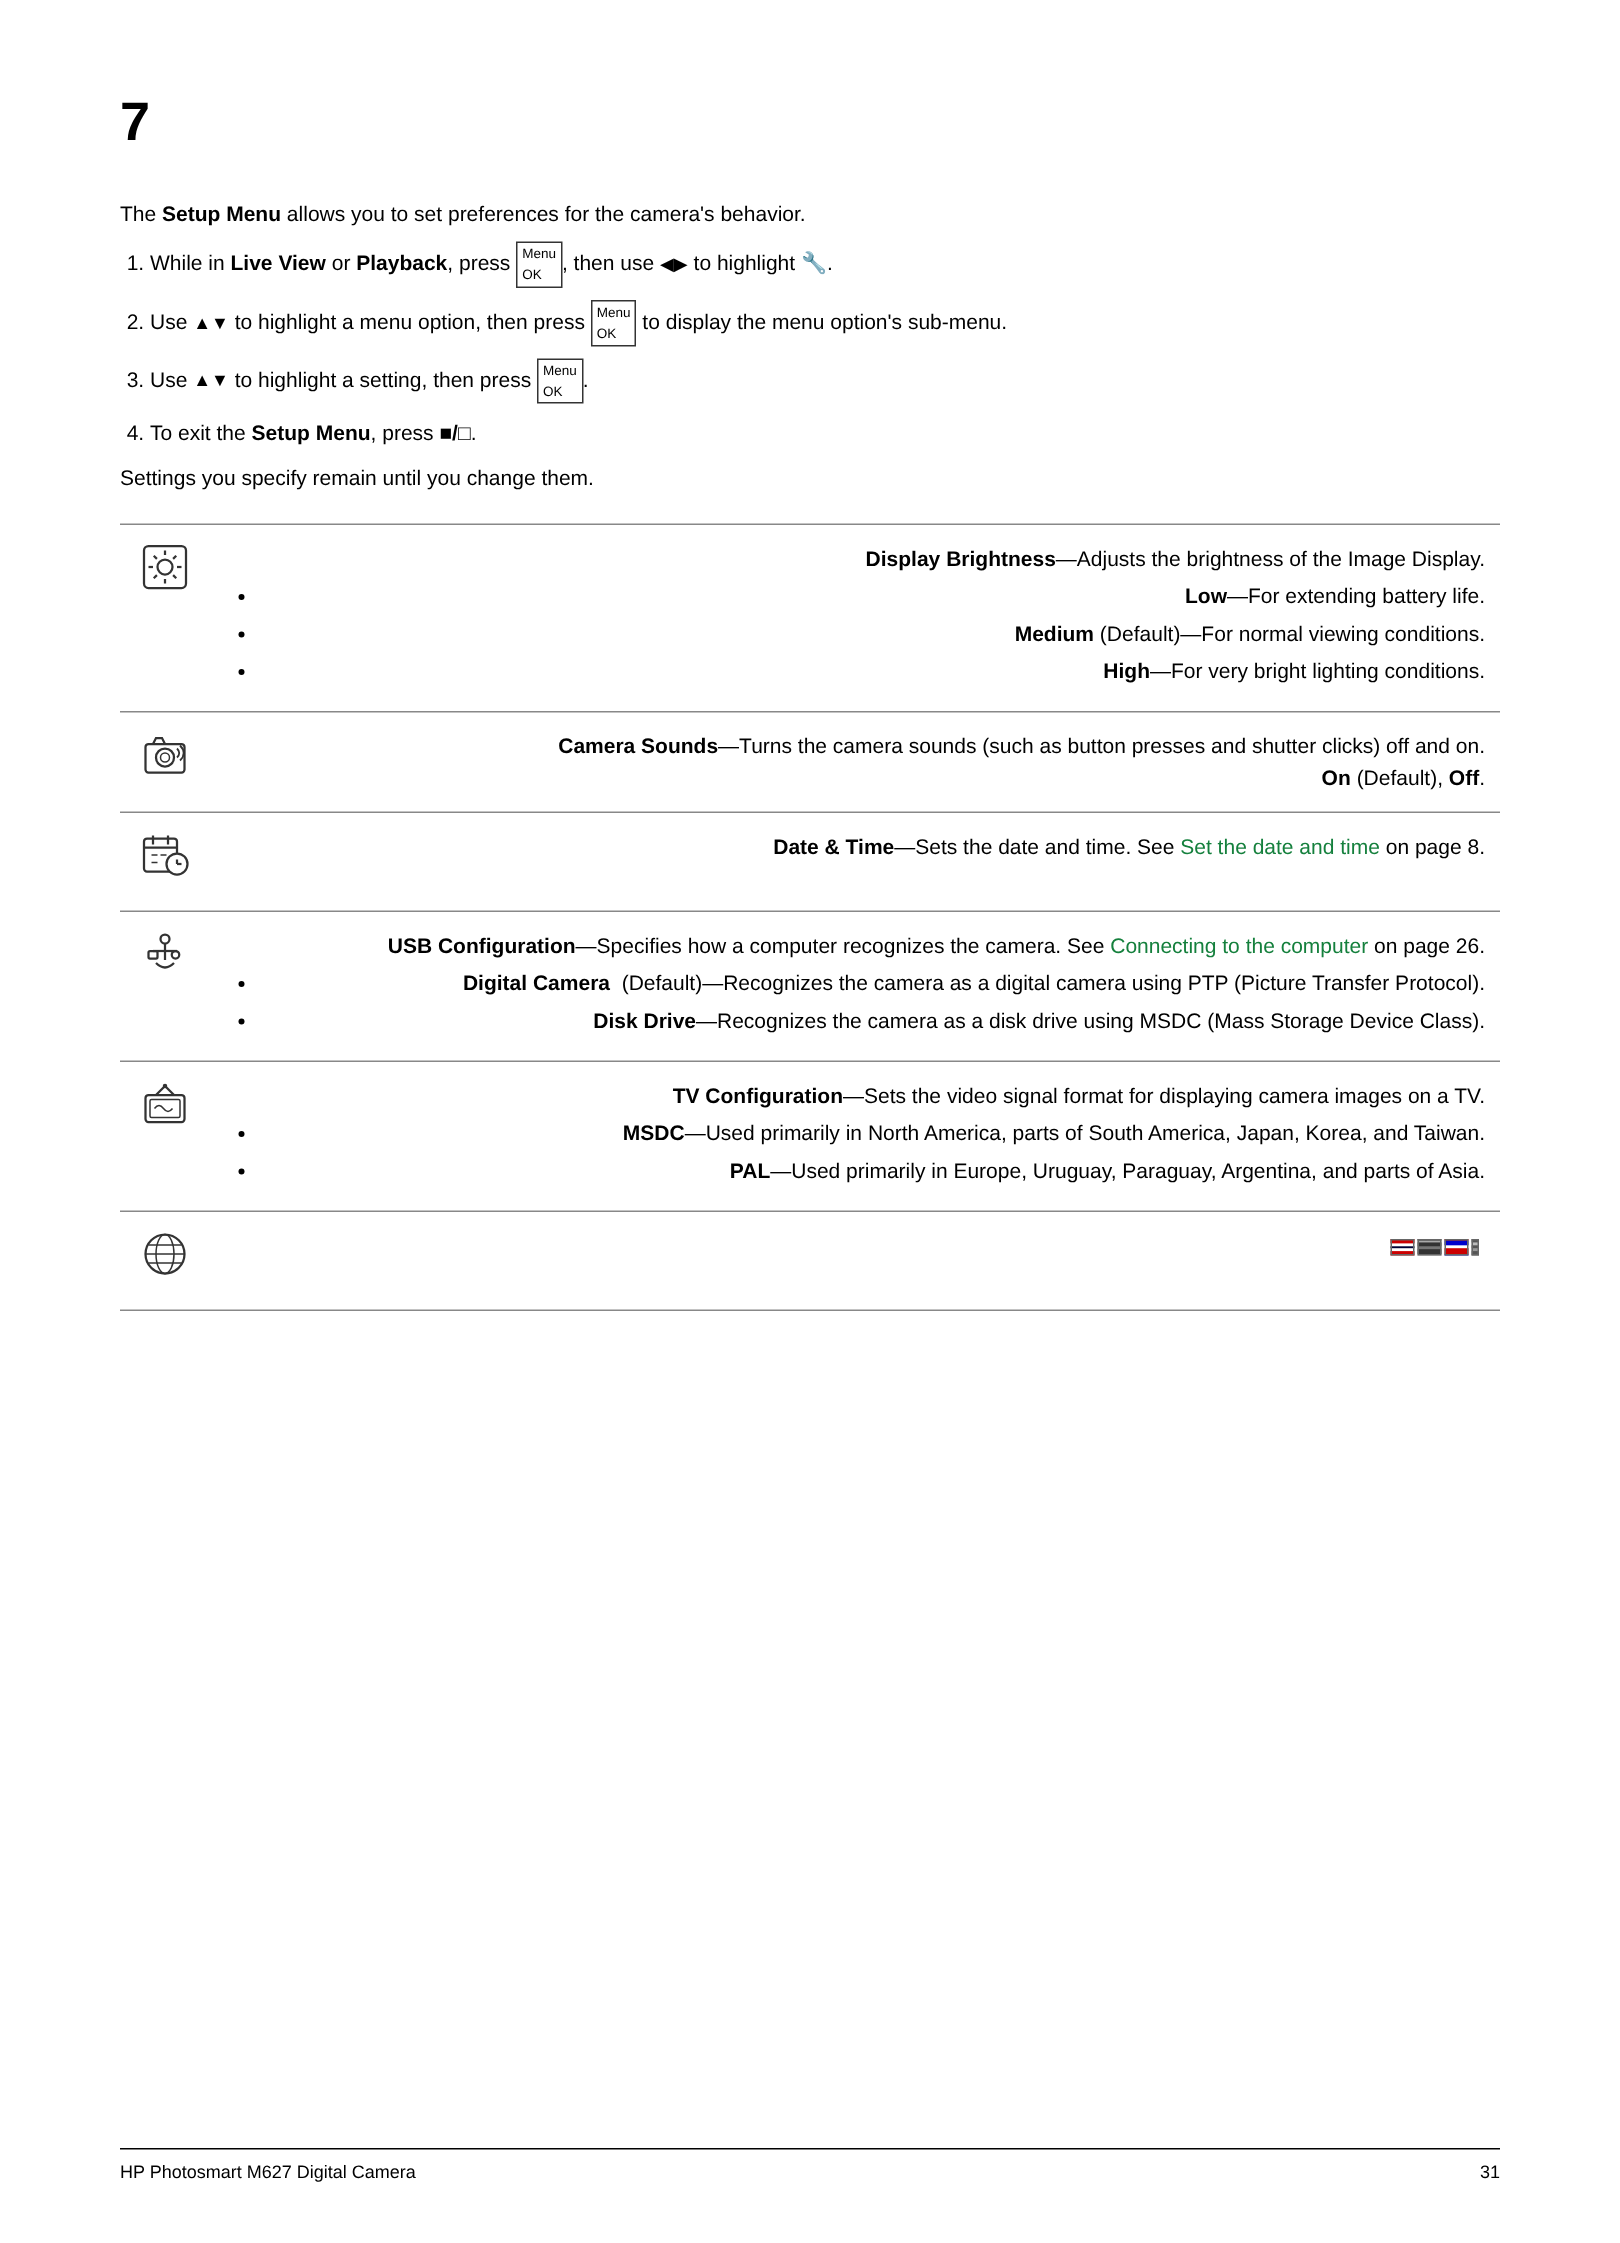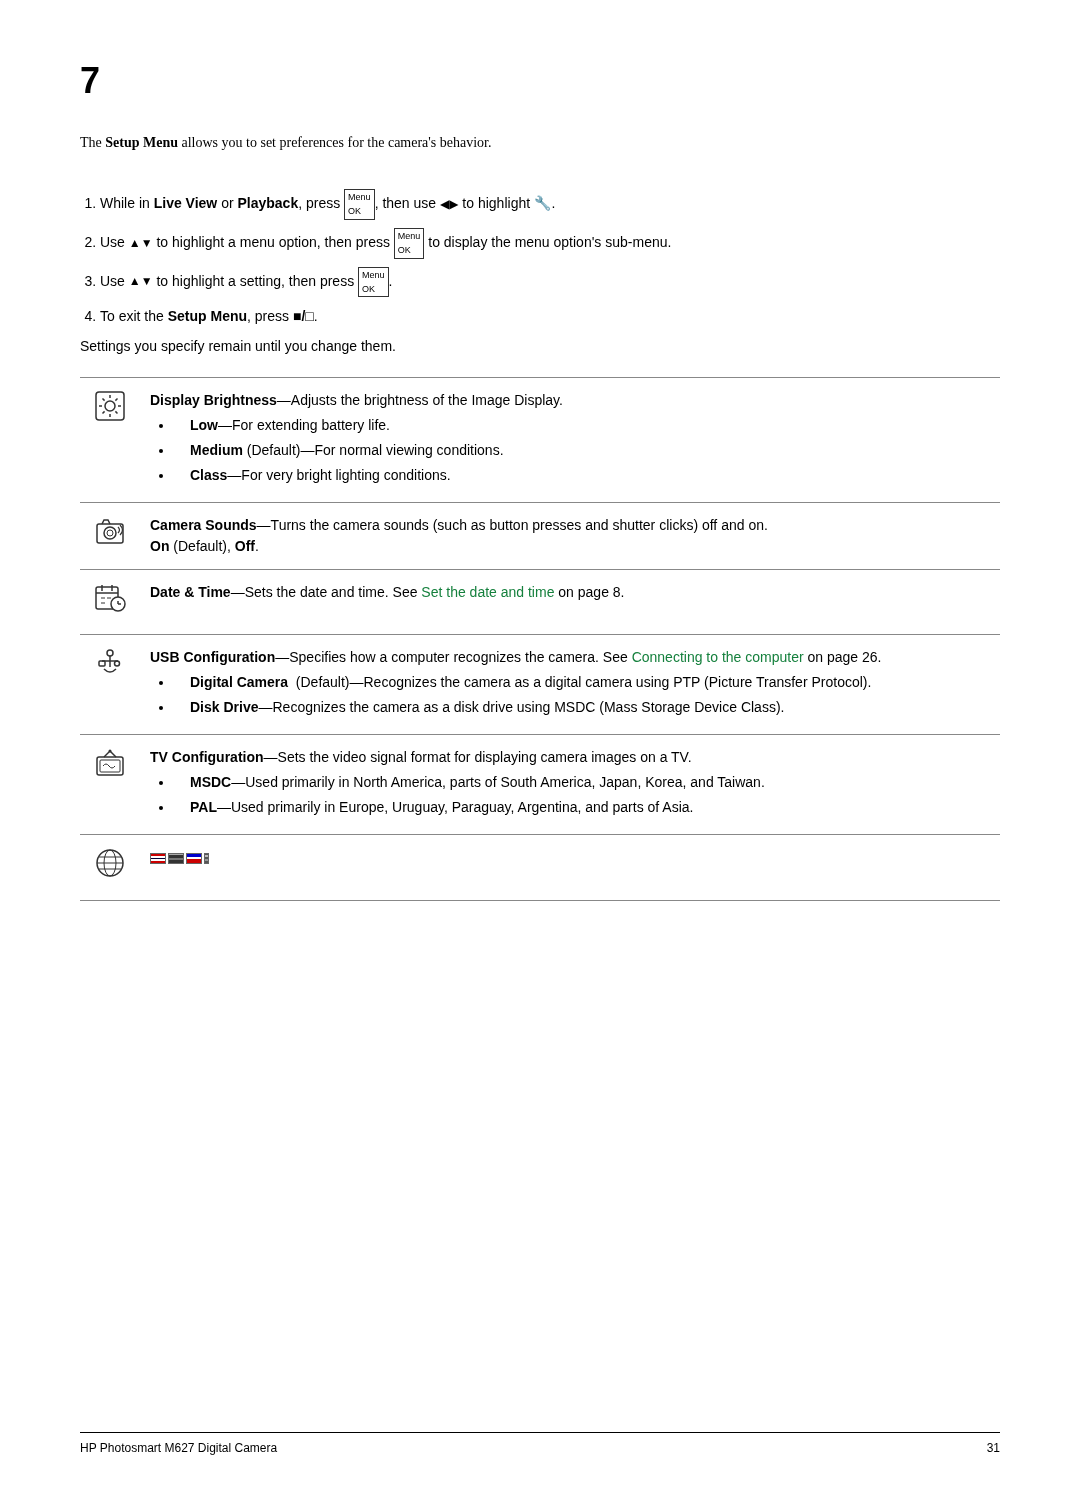--- a/index.html
+++ b/index.html
@@ -26,43 +26,43 @@
       align-items: baseline;
       gap: 18px;
     }
 
     .chapter-number {
       font-size: 36px;
       font-weight: bold;
     }
 
     .intro-text {
-      margin-bottom: 36px;
+      margin-bottom: 8px;
       line-height: 1.5;
-      font-family: Liberation Serif, serif;
     }
 
     .steps-list {
       margin-left: 20px;
     }
 
     .steps-list li {
       margin-bottom: 8px;
       line-height: 1.6;
     }
 
     .settings-note {
       margin-bottom: 20px;
       line-height: 1.5;
     }
 
     .settings-table {
       width: 100%;
       border-collapse: collapse;
       margin-bottom: 32px;
+      text-align: right;
     }
 
     .settings-table tr {
       border-top: 1px solid #888;
     }
 
     .settings-table tr:last-child {
       border-bottom: 1px solid #888;
     }
 
@@ -207,21 +207,21 @@
           <line x1="23.5" y1="8.5" x2="21.4" y2="10.6" stroke="#333" stroke-width="1.5"></line>
           <line x1="10.6" y1="21.4" x2="8.5" y2="23.5" stroke="#333" stroke-width="1.5"></line>
         </svg>
       </span>
     </td>
     <td class="content-cell">
       <span><strong>Display Brightness</strong>—Adjusts the brightness of the Image Display.</span>
       <ul class="bullet-list">
         <li><strong>Low</strong>—For extending battery life.</li>
         <li><strong>Medium</strong> (Default)—For normal viewing conditions.</li>
-        <li><strong>Class</strong>—For very bright lighting conditions.</li>
+        <li><strong>High</strong>—For very bright lighting conditions.</li>
       </ul>
     </td>
   </tr>
 
   <tr>
     <td class="icon-cell">
       <span class="icon-img icon-camera-sounds">
         <svg width="32" height="32" viewBox="0 0 32 32" fill="none" xmlns="http://www.w3.org/2000/svg">
 
           <rect x="3" y="9" width="26" height="19" rx="2" stroke="#333" stroke-width="1.5" fill="none"></rect>

